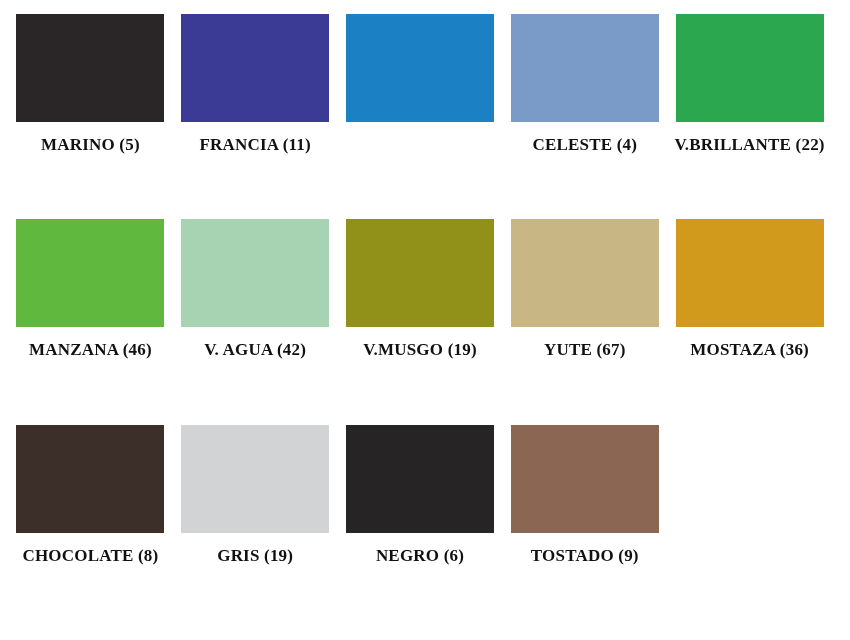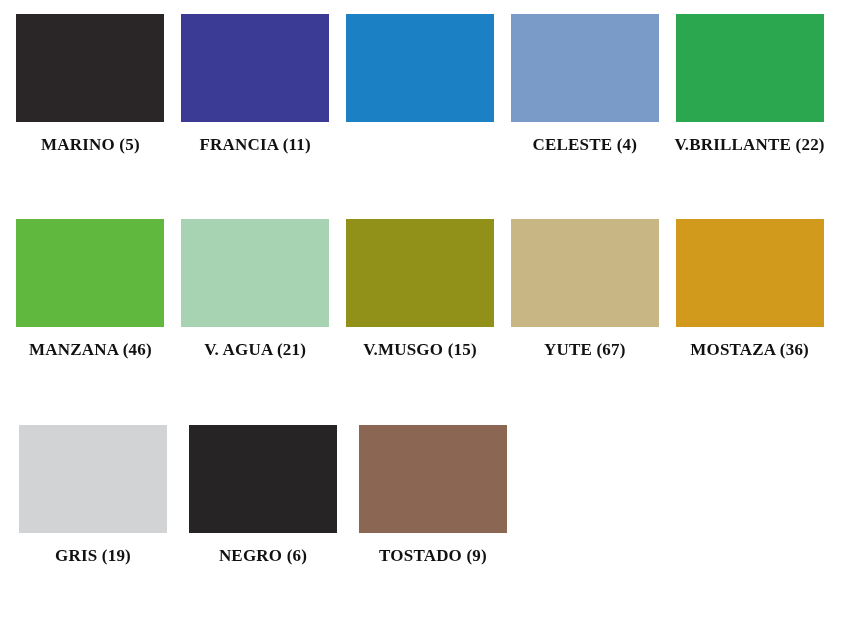--- a/index.html
+++ b/index.html
@@ -89,37 +89,41 @@
     </div>
   </div>
 
   <div class="swatch-row">
     <div class="swatch-cell">
       <span class="swatch-chip" style="background-color: rgb(97, 184, 63);"></span>
       <span class="swatch-label">MANZANA (46)</span>
     </div>
     <div class="swatch-cell">
       <span class="swatch-chip" style="background-color: rgb(167, 211, 178);"></span>
-      <span class="swatch-label">V. AGUA (21)</span>
+      <span class="swatch-label">V. AGUA (42)</span>
     </div>
     <div class="swatch-cell">
       <span class="swatch-chip" style="background-color: rgb(145, 145, 26);"></span>
-      <span class="swatch-label">V.MUSGO (15)</span>
+      <span class="swatch-label">V.MUSGO (19)</span>
     </div>
     <div class="swatch-cell">
       <span class="swatch-chip" style="background-color: rgb(201, 182, 133);"></span>
       <span class="swatch-label">YUTE (67)</span>
     </div>
     <div class="swatch-cell">
       <span class="swatch-chip" style="background-color: rgb(209, 154, 28);"></span>
       <span class="swatch-label">MOSTAZA (36)</span>
     </div>
   </div>
 
   <div class="swatch-row">
+    <div class="swatch-cell">
+      <span class="swatch-chip" style="background-color: rgb(60, 47, 42);"></span>
+      <span class="swatch-label">CHOCOLATE (8)</span>
+    </div>
     <div class="swatch-cell">
       <span class="swatch-chip" style="background-color: rgb(210, 211, 213);"></span>
       <span class="swatch-label">GRIS (19)</span>
     </div>
     <div class="swatch-cell">
       <span class="swatch-chip" style="background-color: rgb(38, 36, 37);"></span>
       <span class="swatch-label">NEGRO (6)</span>
     </div>
     <div class="swatch-cell">
       <span class="swatch-chip" style="background-color: rgb(139, 102, 83);"></span>

